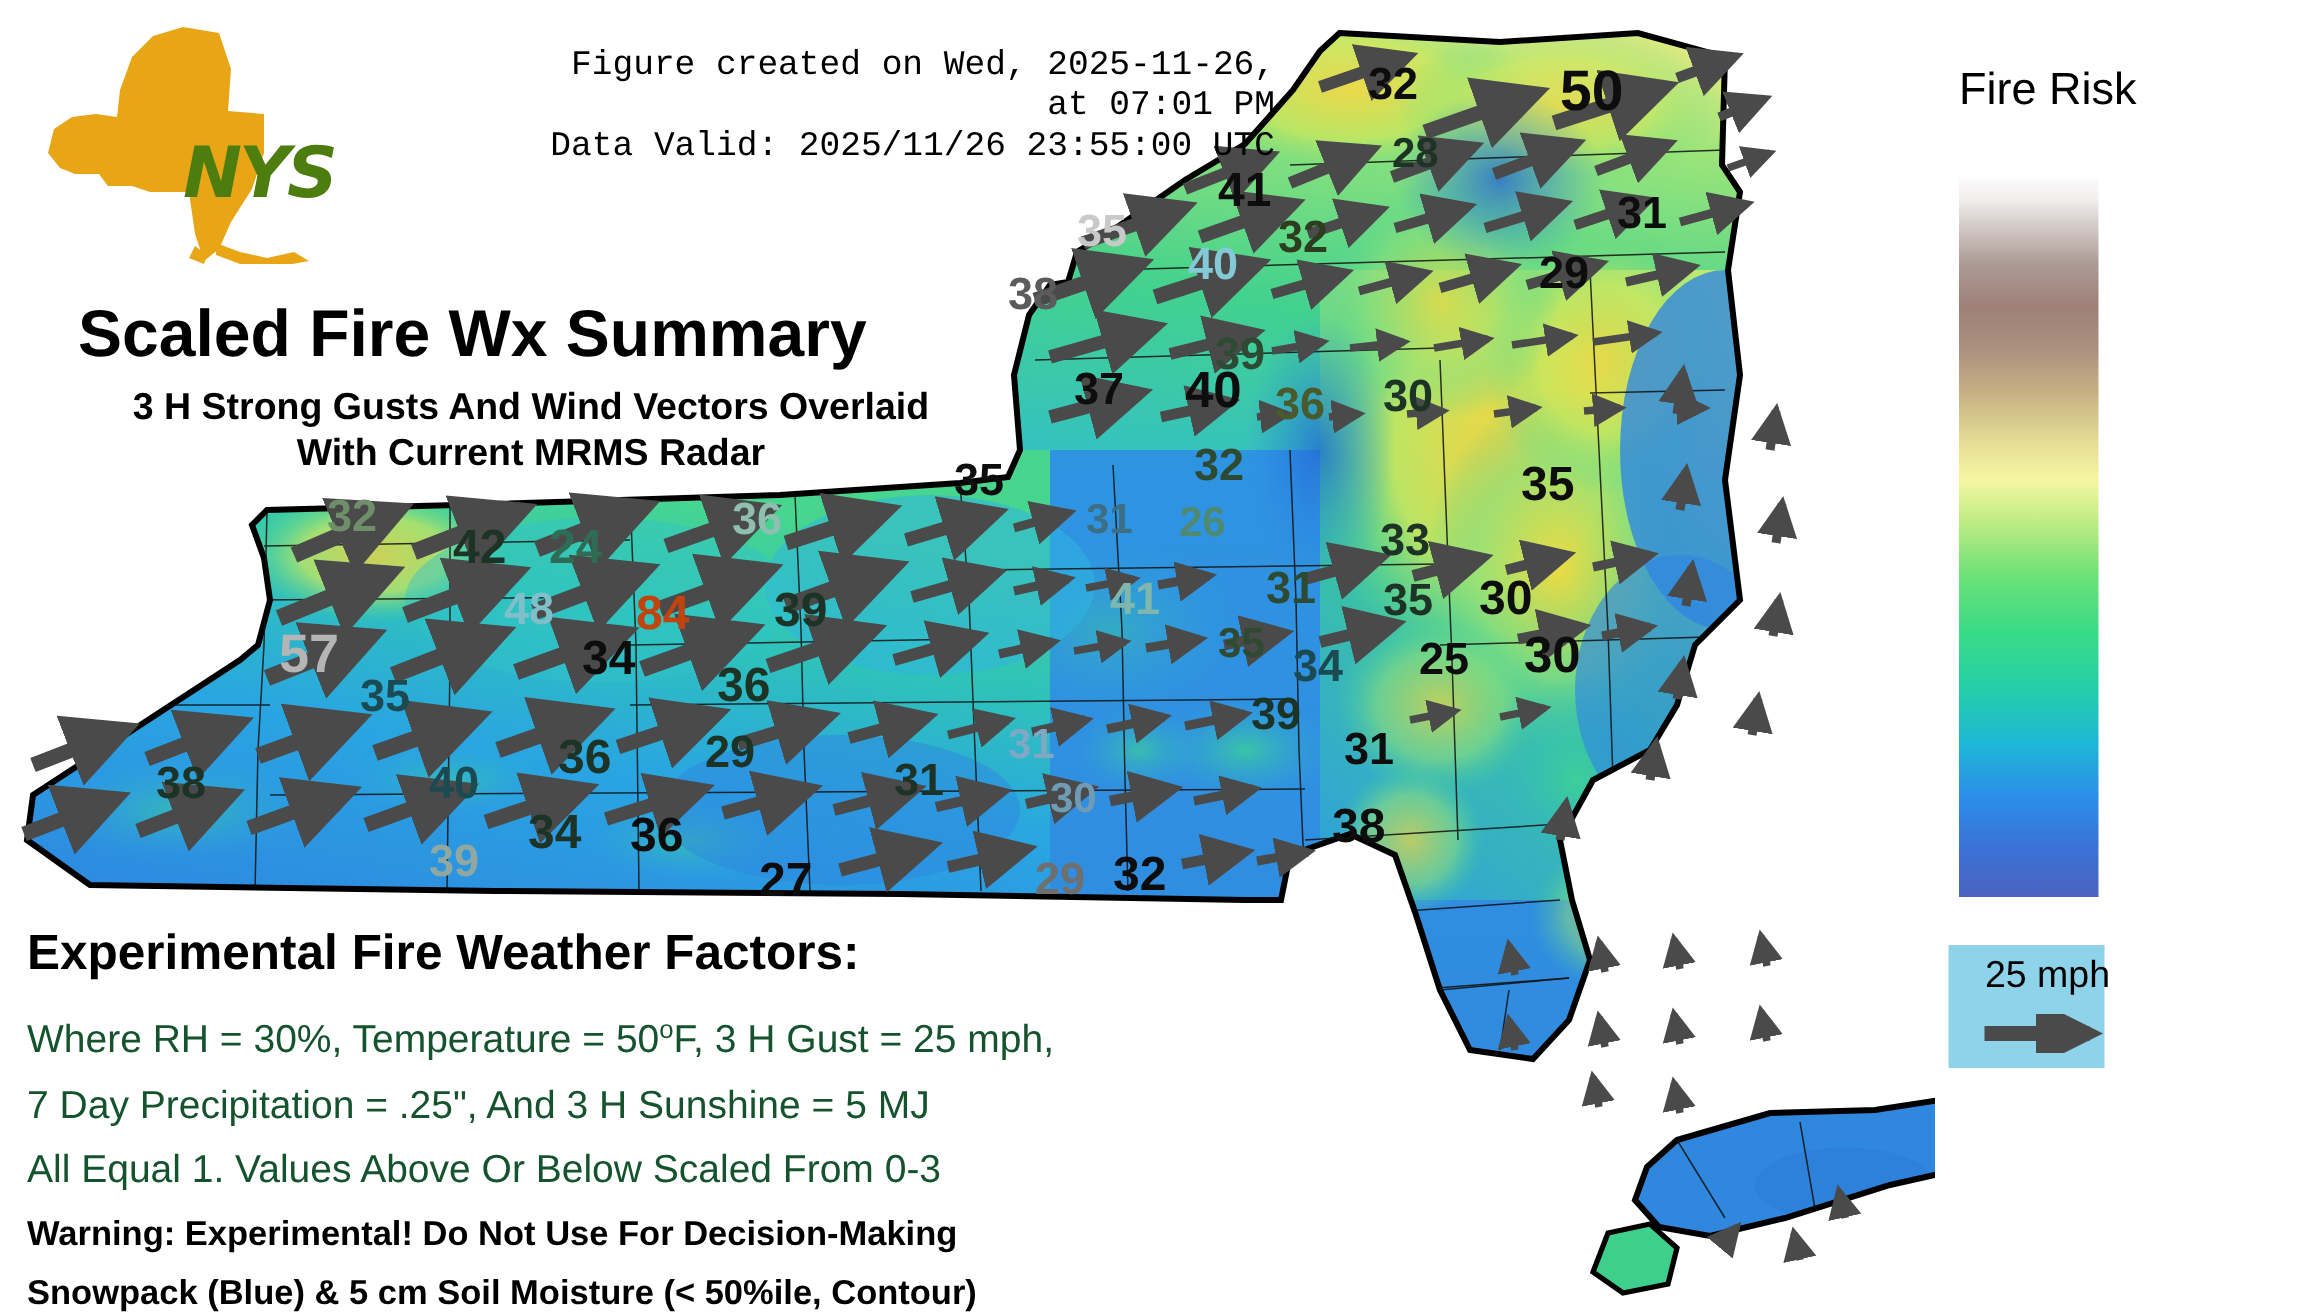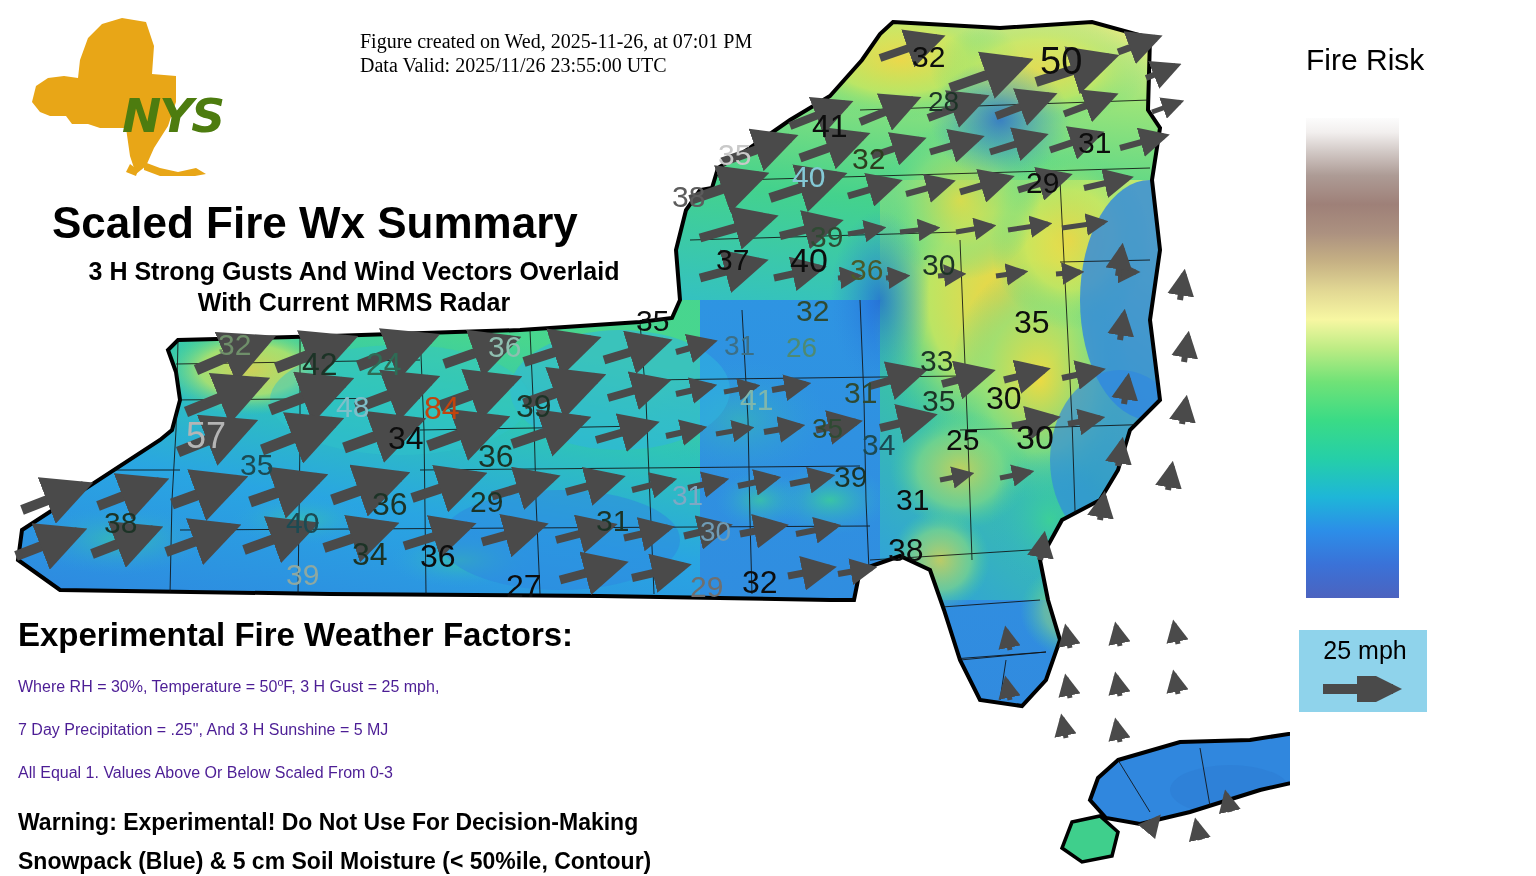--- a/index.html
+++ b/index.html
@@ -34,62 +34,62 @@
   #logo-univ {
     position: absolute; left: 188px; top: 124px;
     font-size: 17px; font-weight: bold;
     color: #5B2D7E; letter-spacing: 1.0px;
     font-family: "DejaVu Sans", sans-serif;
   }
 
   
   #stamp {
     position: absolute; left: 360px; top: 30px; width: 490px;
-    text-align: left; font-size: 20px; color: #000; line-height: 1.18;
-    font-family: Liberation Serif, serif;
+    text-align: right; font-size: 23px; color: #000; line-height: 1.18;
+    font-family: Liberation Mono, monospace;
   }
 
   
   #title-main {
     position: absolute; left: 52px; top: 198px;
     font-size: 44px; font-weight: bold; color: #000; white-space: nowrap;
   }
   #title-sub {
     position: absolute; left: 46px; top: 256px; width: 616px;
     text-align: center; font-size: 25px; font-weight: bold; color: #000; line-height: 1.22;
   }
 
   
   #factors-head {
     position: absolute; left: 18px; top: 616px;
     font-size: 33px; font-weight: bold; color: #000;
   }
   .factor-line {
     position: absolute; left: 18px;
-    font-size: 16px; color: #4c1d95; white-space: nowrap;
+    font-size: 26px; color: #14532d; white-space: nowrap;
   }
   #fl0 { top: 676px; }
   #fl1 { top: 721px; }
   #fl2 { top: 764px; }
   .warn-line {
     position: absolute; left: 18px;
     font-size: 23px; font-weight: bold; color: #000; white-space: nowrap;
   }
   #wl0 { top: 809px; }
   #wl1 { top: 848px; }
   .sup { font-size: 0.66em; vertical-align: super; }
 
   
   #map-wrap { position: absolute; left: 0; top: 0; width: 1290px; height: 876px; }
   #map-svg { position: absolute; left: 0; top: 0; }
 
   
   .gust {
     position: absolute;
-    font-weight: normal;
+    font-weight: bold;
     font-family: "Liberation Sans", sans-serif;
     line-height: 1;
     white-space: nowrap;
     pointer-events: none;
   }
 
   
   #cbar-title {
     position: absolute; left: 1306px; top: 32px;
     font-size: 30px; color: #000; margin-top: 11px;
@@ -121,21 +121,21 @@
     width: 56px; height: 496px;
   }
   .cbar-tick {
     position: absolute; right: 12px;
     font-size: 25px; color: #000; text-align: right;
   }
 
   
   #windkey {
     position: absolute; left: 1299px; top: 630px;
-    width: 128px; height: 82px;
+    width: 104px; height: 82px;
     background: #8FD3EB;
   }
   #windkey-label {
     position: absolute; left: 0; top: 6px; width: 132px;
     text-align: center; font-size: 25px; color: #000;
   }
   #windkey-arrow { position: absolute; left: 22px; top: 46px; }
 </style>
 </head>
 <body>

